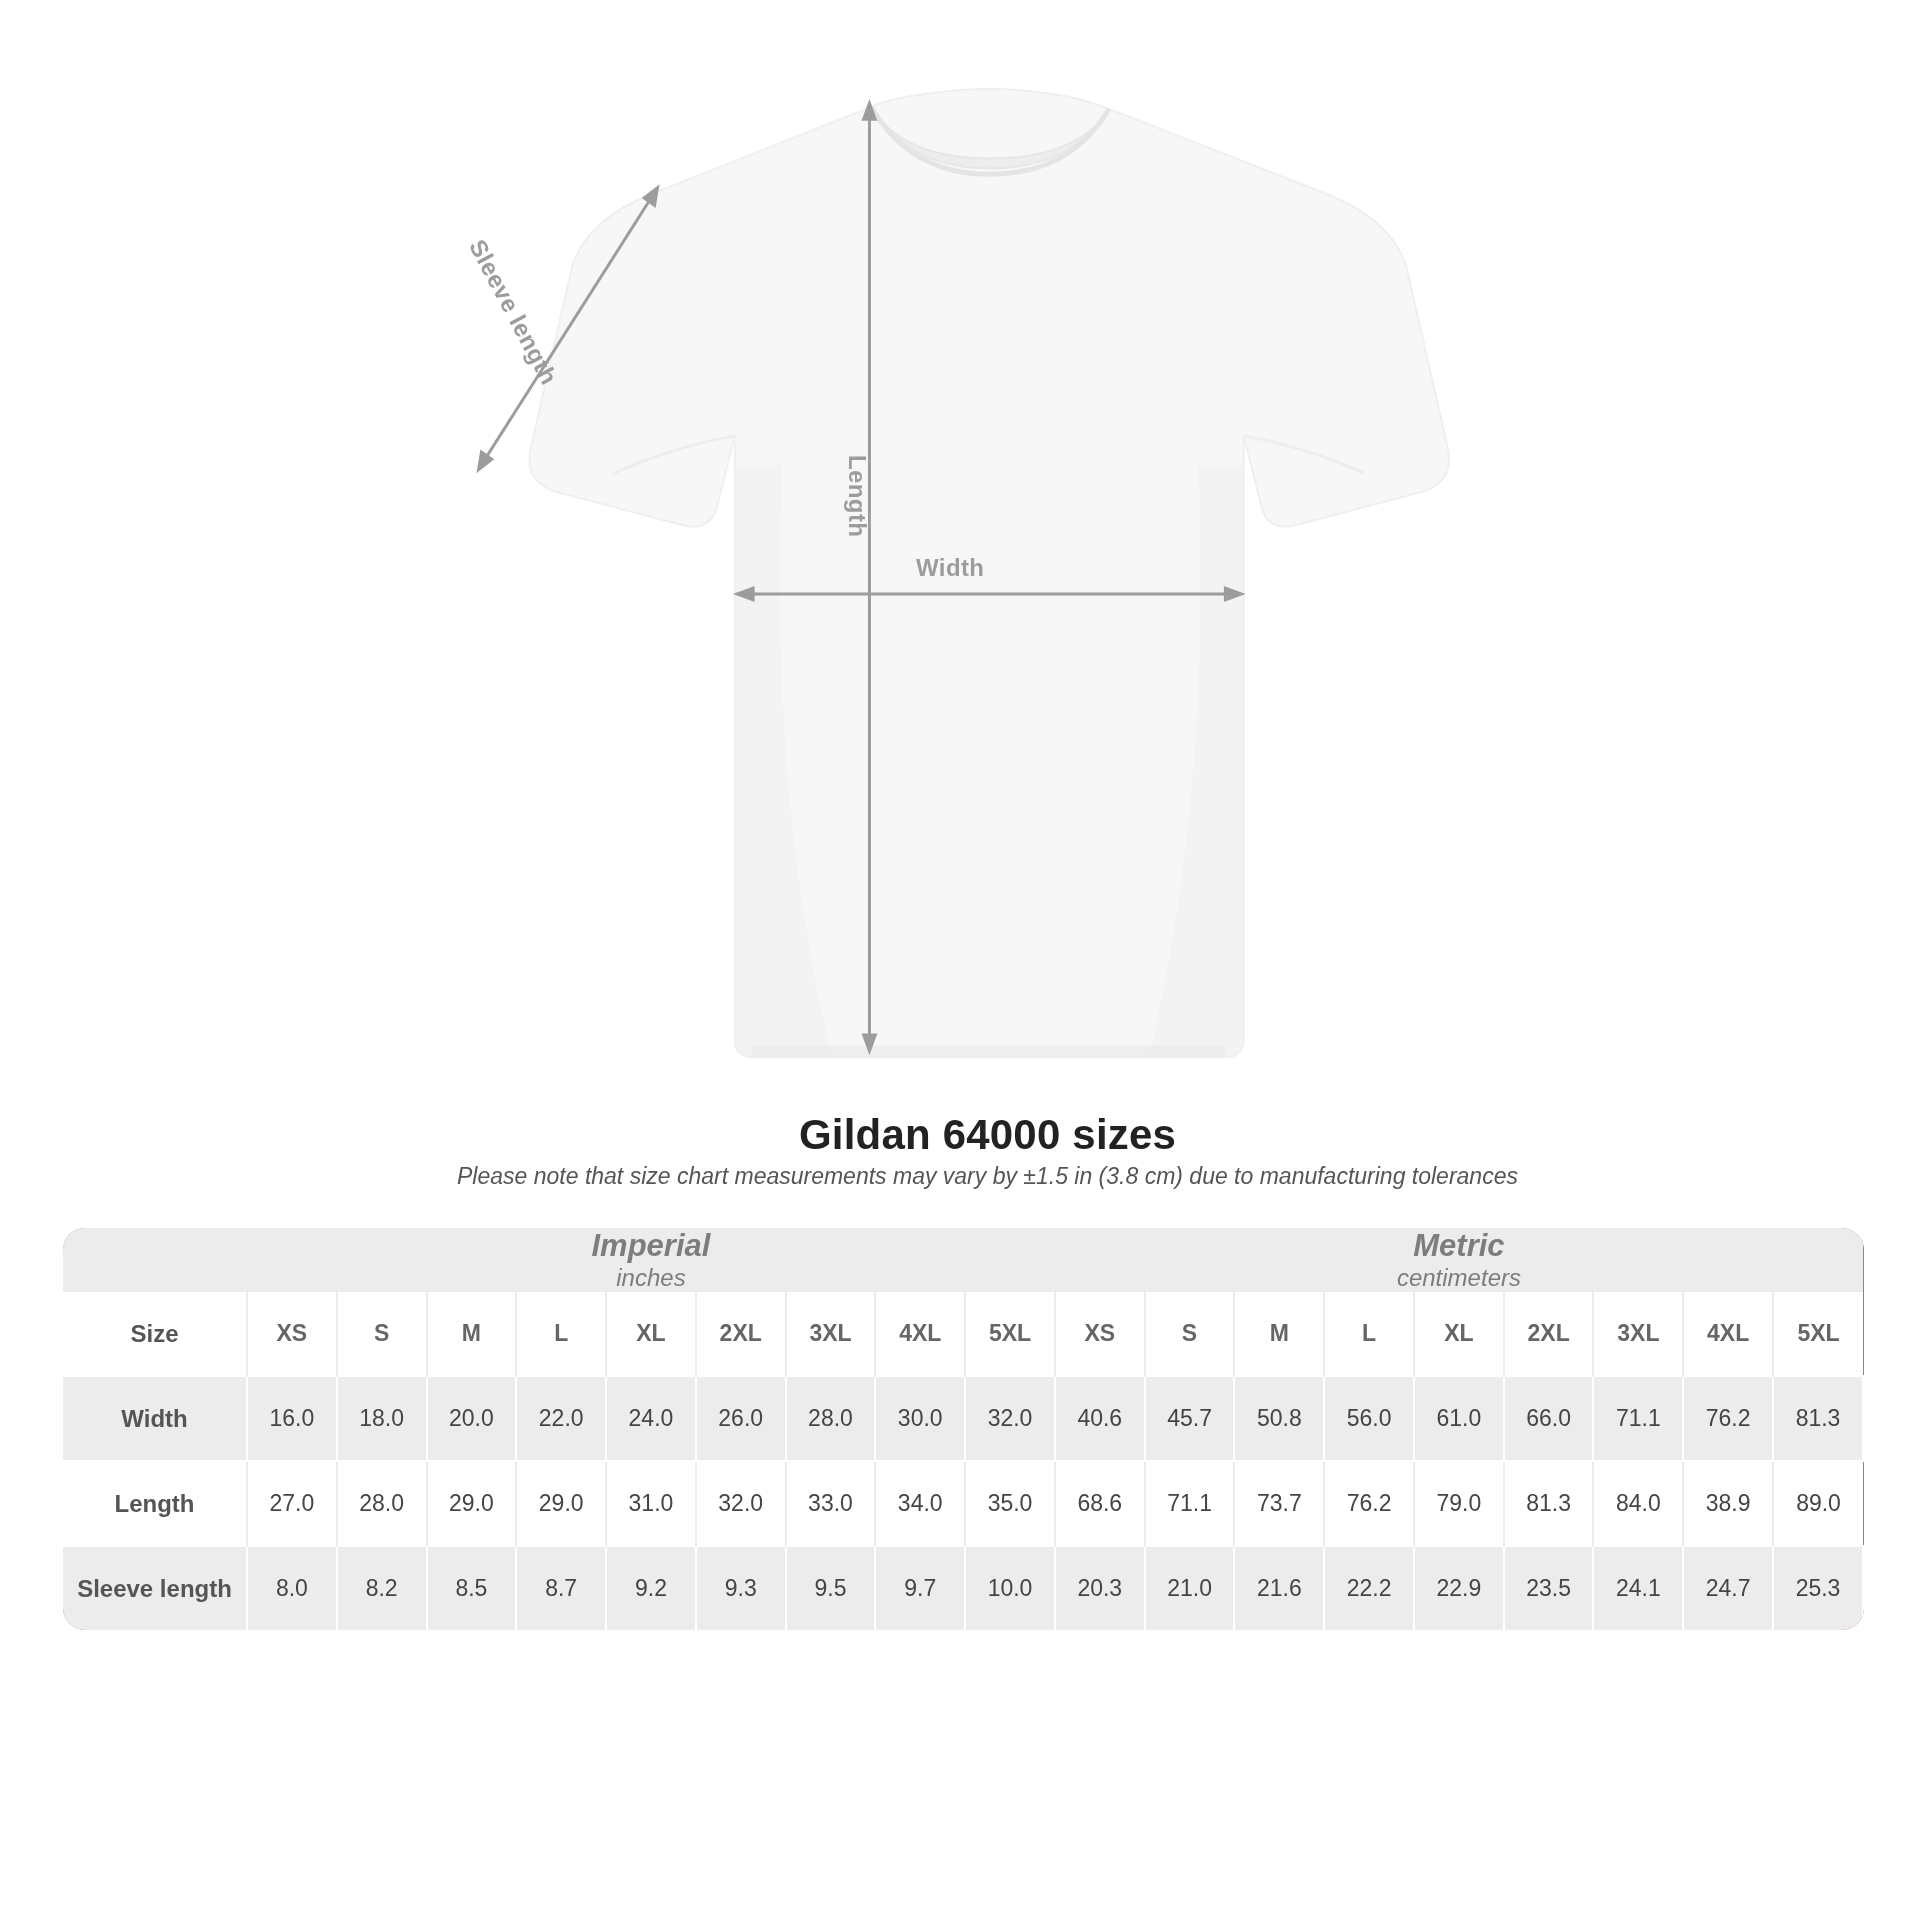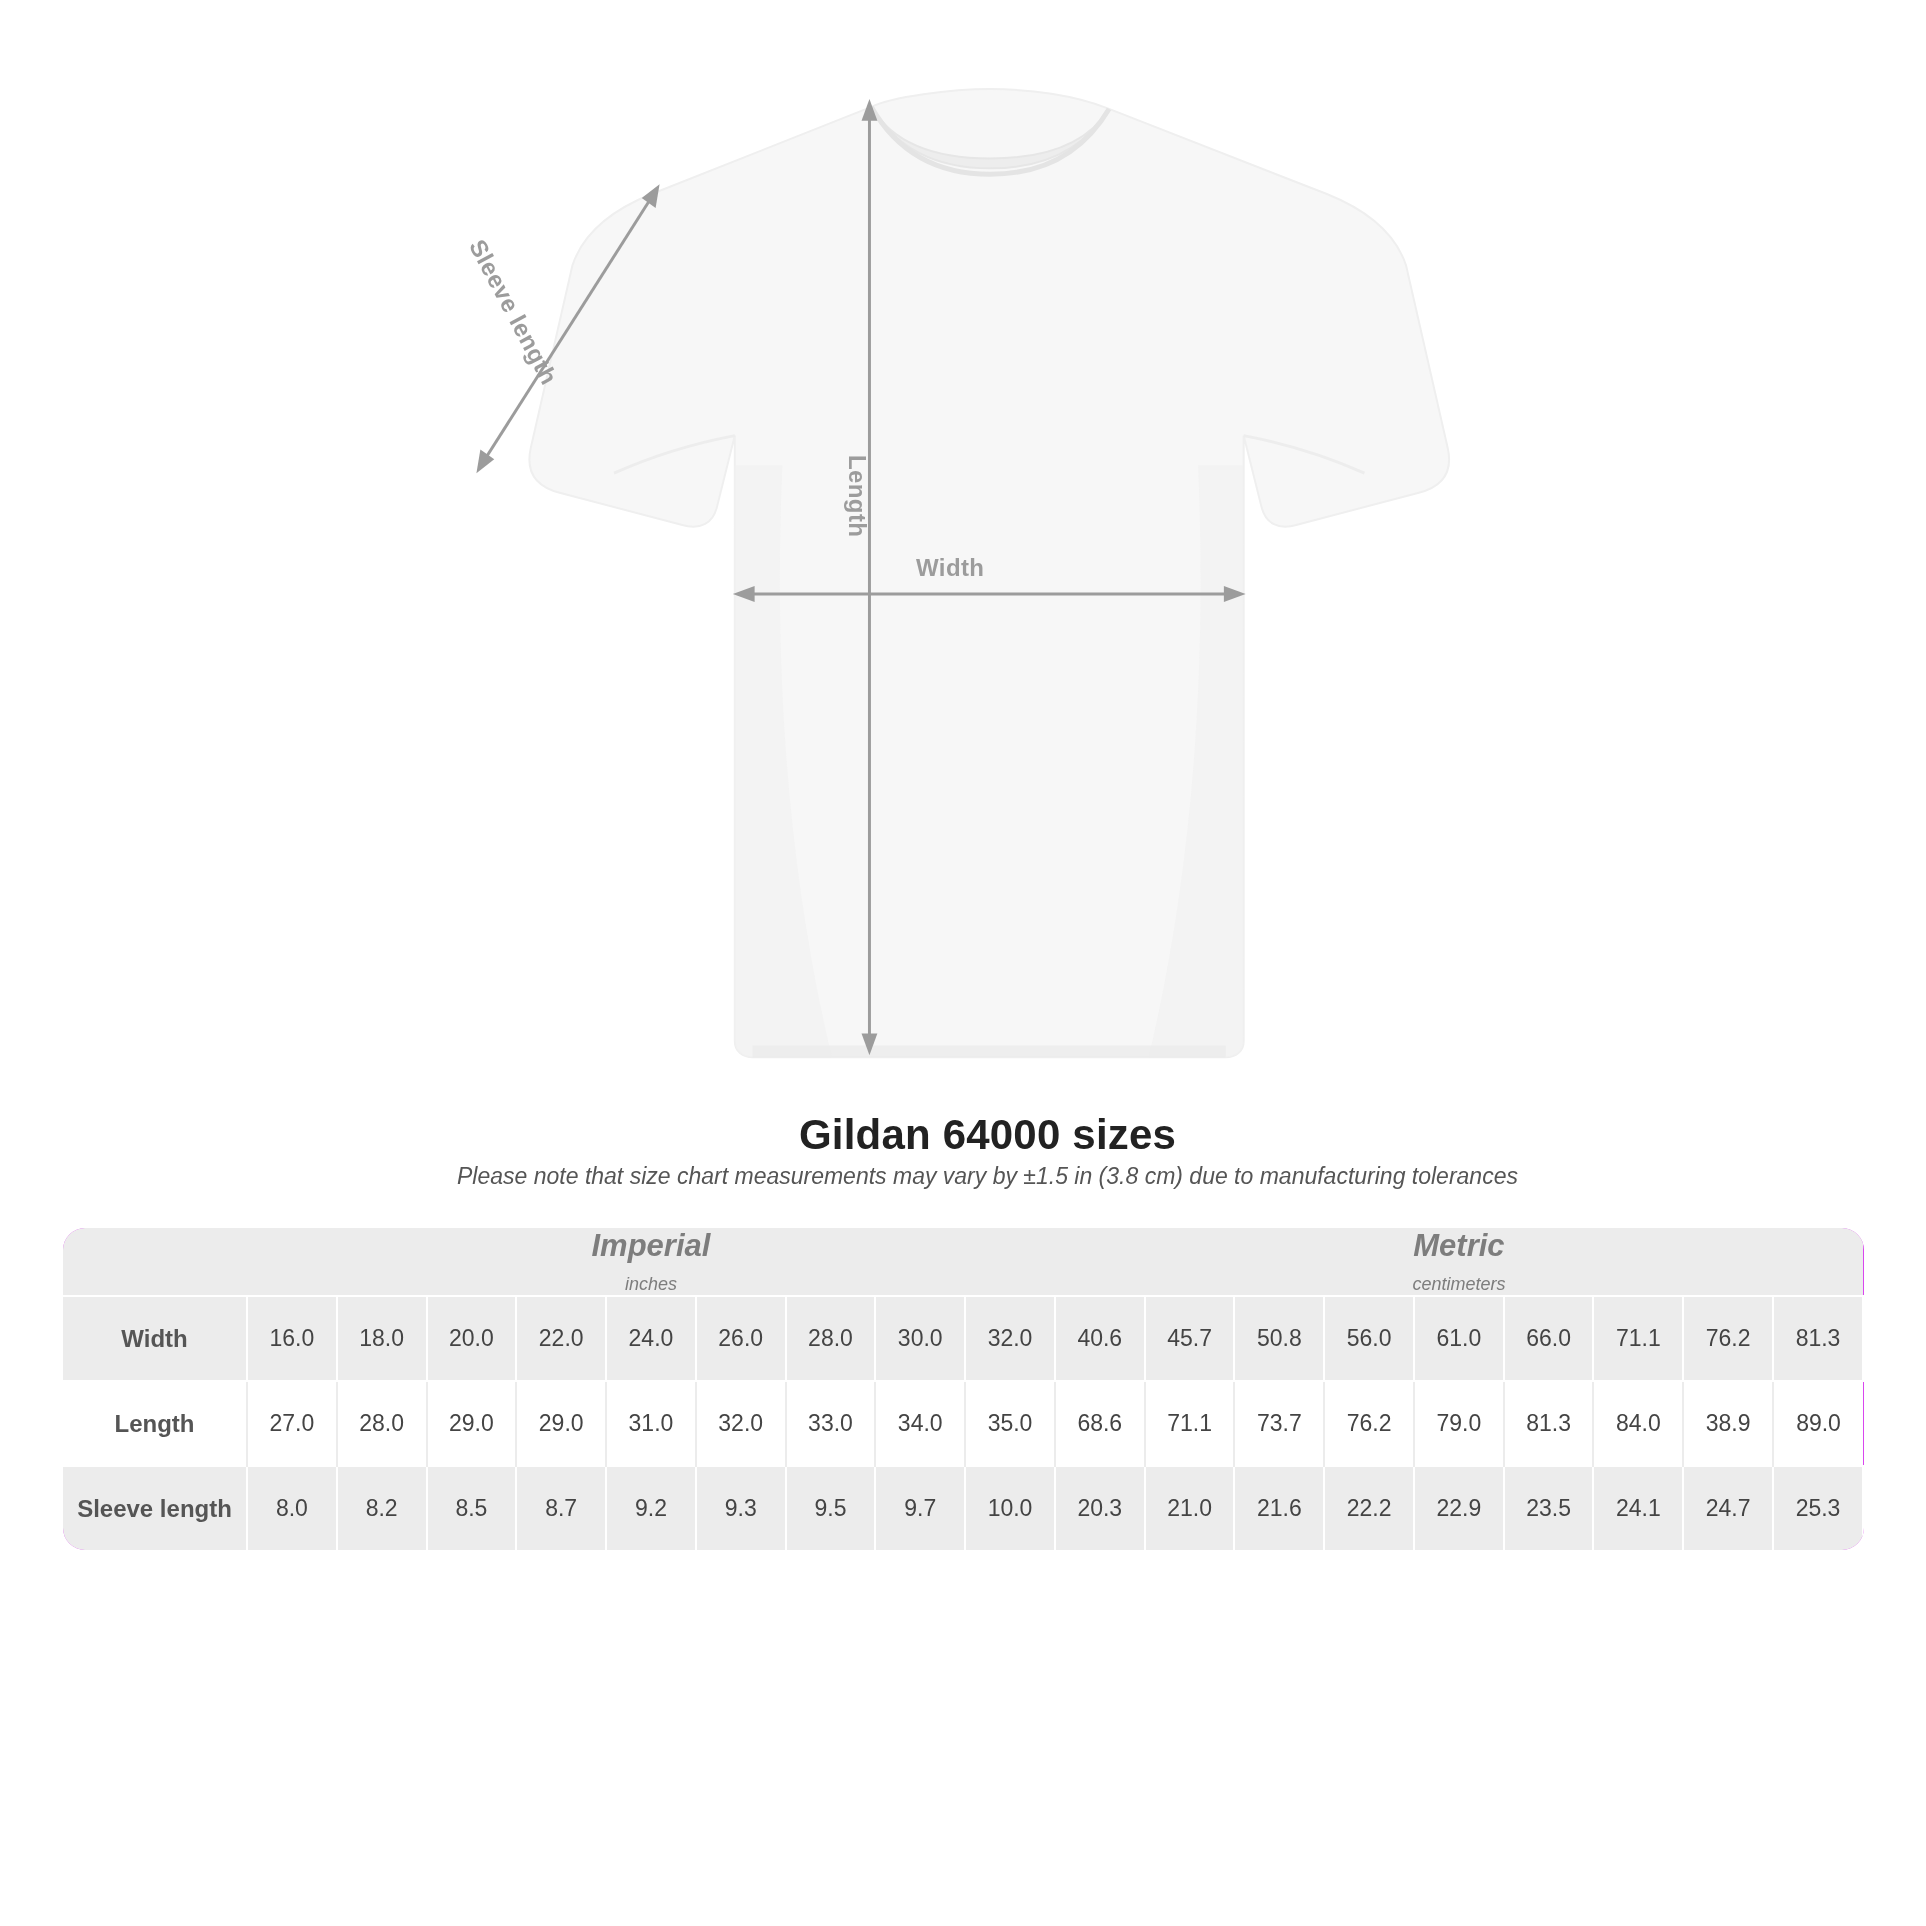--- a/index.html
+++ b/index.html
@@ -99,24 +99,23 @@
     border: none;
     padding: 26px 0 30px 0;
   }
   .unit-name {
     font-size: 31px;
     font-weight: bold;
     font-style: italic;
     color: #7d7d7d;
   }
   .unit-sub {
-    font-size: 18px;
+    font-size: 24px;
     font-style: italic;
     color: #7d7d7d;
-    margin-top: 10px;
   }
   .hdr-row td {
     background: #ffffff;
     text-align: center;
     font-size: 23px;
     font-weight: bold;
     color: #666666;
     height: 83px;
     border-right: 2px solid #ececec;
   }
@@ -230,20 +229,41 @@
           <td class="unit-cell"></td>
           <td class="unit-cell" colspan="9">
             <div class="unit-name">Imperial</div>
             <div class="unit-sub">inches</div>
           </td>
           <td class="unit-cell" colspan="9">
             <div class="unit-name">Metric</div>
             <div class="unit-sub">centimeters</div>
           </td>
         </tr>
+        <tr class="hdr-row">
+          <td class="rowhead">Size</td>
+          <td>XS</td>
+          <td>S</td>
+          <td>M</td>
+          <td>L</td>
+          <td>XL</td>
+          <td>2XL</td>
+          <td>3XL</td>
+          <td>4XL</td>
+          <td>5XL</td>
+          <td>XS</td>
+          <td>S</td>
+          <td>M</td>
+          <td>L</td>
+          <td>XL</td>
+          <td>2XL</td>
+          <td>3XL</td>
+          <td>4XL</td>
+          <td>5XL</td>
+        </tr>
 
         <tr class="data-row alt">
           <td class="rowhead">Width</td>
           <td>16.0</td>
           <td>18.0</td>
           <td>20.0</td>
           <td>22.0</td>
           <td>24.0</td>
           <td>26.0</td>
           <td>28.0</td>

